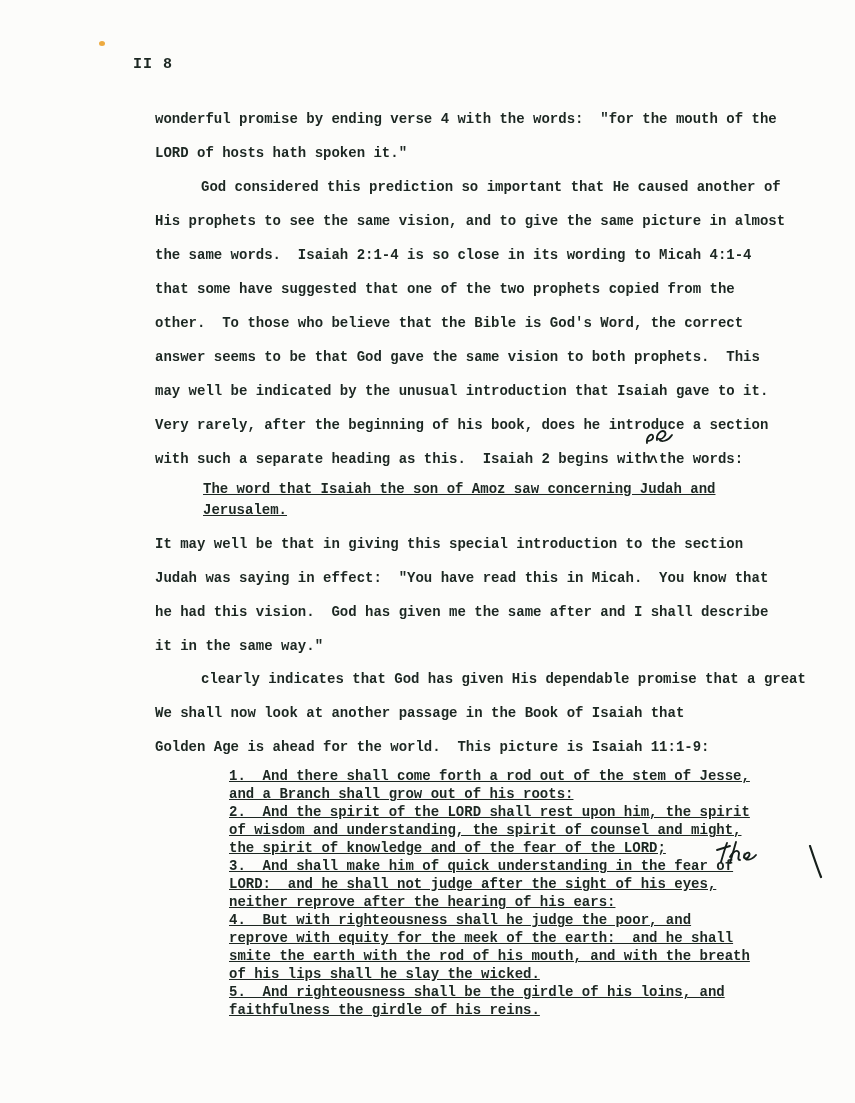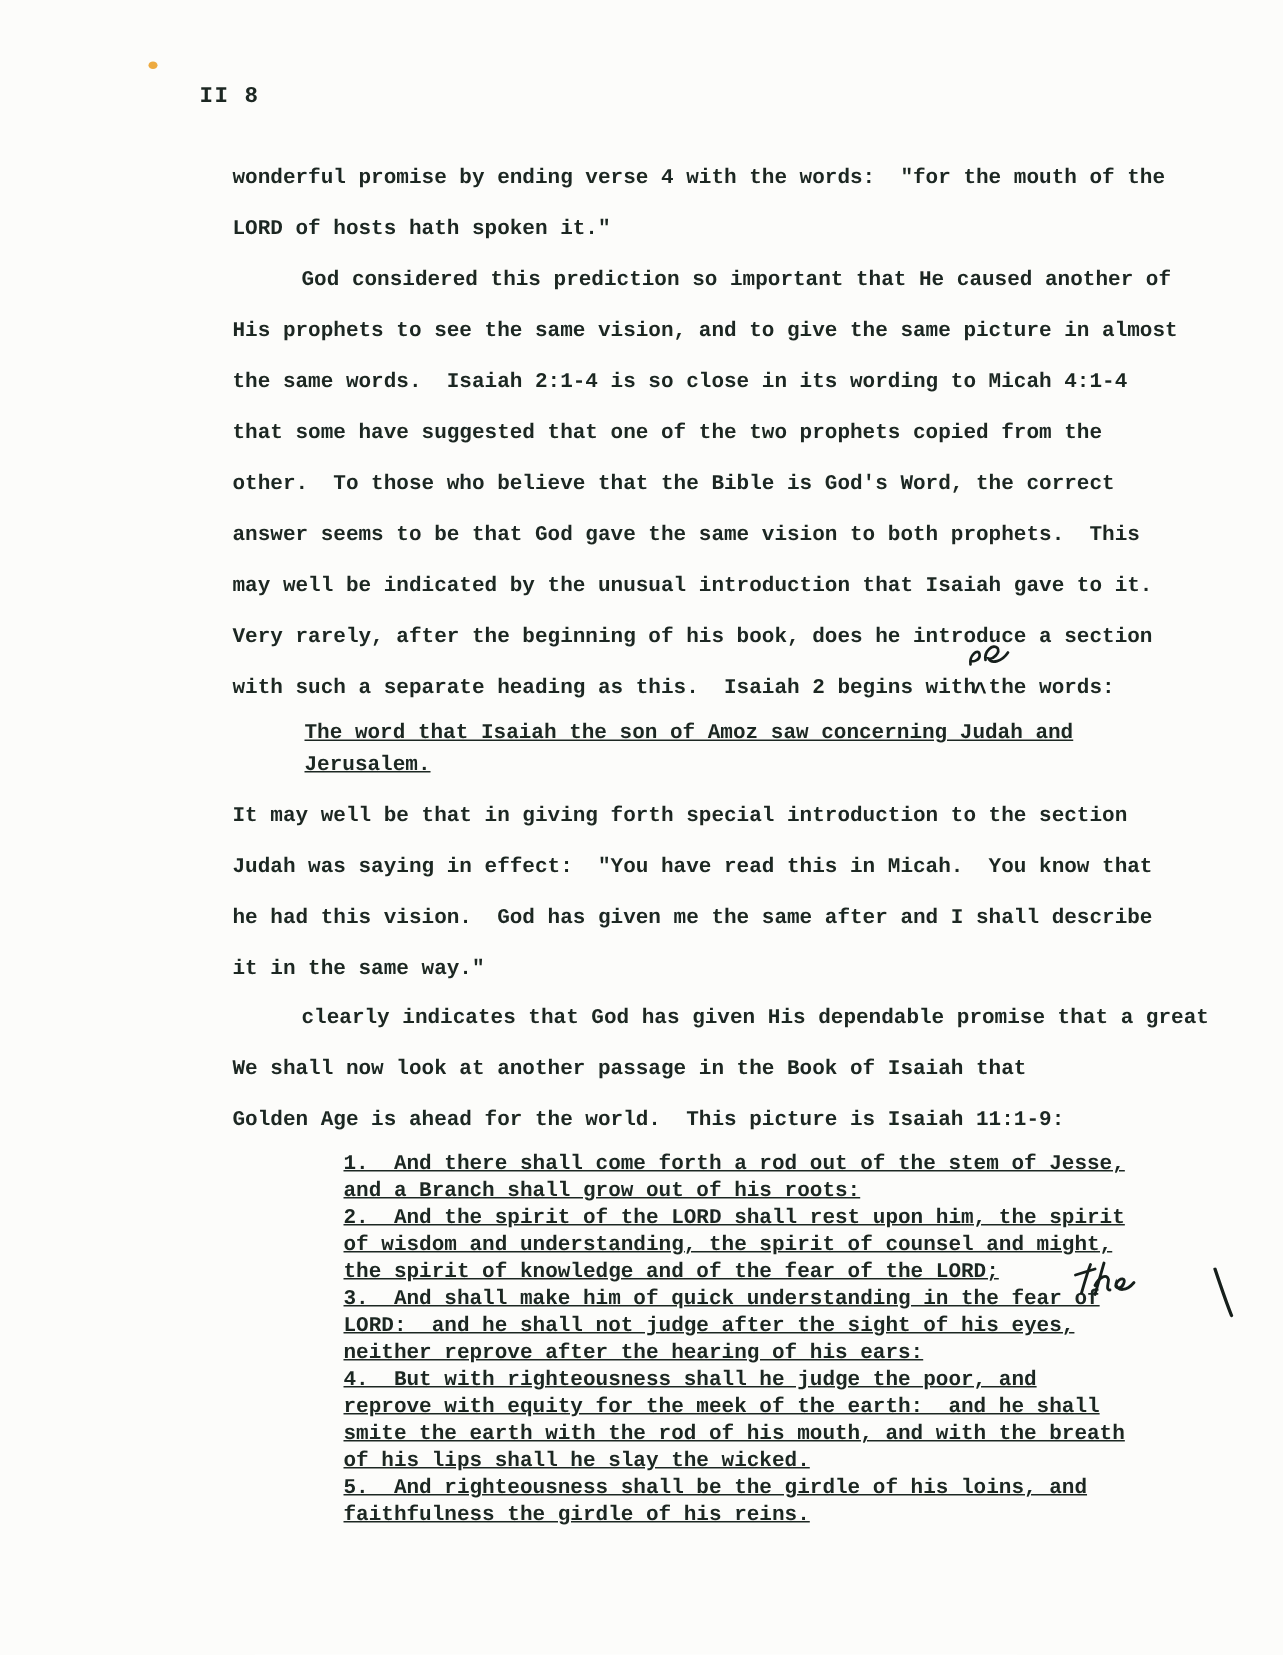--- a/index.html
+++ b/index.html
@@ -61,21 +61,21 @@
   <span class="highlight-dot"></span>
 
   <div class="page-number">II 8</div>
 
   <div class="para" style="top:102px;"><div class="line">wonderful promise by ending verse 4 with the words:  "for the mouth of the</div><div class="line">LORD of hosts hath spoken it."</div></div>
 
   <div class="para indent" style="top:170px;"><div class="line">God considered this prediction so important that He caused another of</div><div class="line">His prophets to see the same vision, and to give the same picture in almost</div><div class="line">the same words.  Isaiah 2:1-4 is so close in its wording to Micah 4:1-4</div><div class="line">that some have suggested that one of the two prophets copied from the</div><div class="line">other.  To those who believe that the Bible is God's Word, the correct</div><div class="line">answer seems to be that God gave the same vision to both prophets.  This</div><div class="line">may well be indicated by the unusual introduction that Isaiah gave to it.</div><div class="line">Very rarely, after the beginning of his book, does he introduce a section</div><div class="line">with such a separate heading as this.  Isaiah 2 begins with the words:</div></div>
 
   <div class="quote" style="top:479px;"><div class="line">The word that Isaiah the son of Amoz saw concerning Judah and</div><div class="line">Jerusalem.</div></div>
 
-  <div class="para" style="top:527px;"><div class="line">It may well be that in giving forth special introduction to the section</div><div class="line">Judah was saying in effect:  "You have read this in Micah.  You know that</div><div class="line">he had this vision.  God has given me the same after and I shall describe</div><div class="line">it in the same way."</div></div>
+  <div class="para" style="top:527px;"><div class="line">It may well be that in giving this special introduction to the section</div><div class="line">Judah was saying in effect:  "You have read this in Micah.  You know that</div><div class="line">he had this vision.  God has given me the same after and I shall describe</div><div class="line">it in the same way."</div></div>
 
   <div class="para indent" style="top:662px;"><div class="line">clearly indicates that God has given His dependable promise that a great</div><div class="line">We shall now look at another passage in the Book of Isaiah that</div><div class="line">Golden Age is ahead for the world.  This picture is Isaiah 11:1-9:</div></div>
 
   <div class="quote quote2" style="top:767px;"><div class="line">1.  And there shall come forth a rod out of the stem of Jesse,</div><div class="line">and a Branch shall grow out of his roots:</div><div class="line">2.  And the spirit of the LORD shall rest upon him, the spirit</div><div class="line">of wisdom and understanding, the spirit of counsel and might,</div><div class="line">the spirit of knowledge and of the fear of the LORD;</div><div class="line">3.  And shall make him of quick understanding in the fear of</div><div class="line">LORD:  and he shall not judge after the sight of his eyes,</div><div class="line">neither reprove after the hearing of his ears:</div><div class="line">4.  But with righteousness shall he judge the poor, and</div><div class="line">reprove with equity for the meek of the earth:  and he shall</div><div class="line">smite the earth with the rod of his mouth, and with the breath</div><div class="line">of his lips shall he slay the wicked.</div><div class="line">5.  And righteousness shall be the girdle of his loins, and</div><div class="line">faithfulness the girdle of his reins.</div></div>
 
   <div class="ann" style="left:644px; top:428px;" title="se">
     <svg width="32" height="22" viewBox="0 0 32 22">
       <path d="M3,15 C2,9 8,4 9,8 C10,12 4,14 3,12" fill="none" stroke="#161f1b" stroke-width="1.8" stroke-linecap="round"></path>
       <path d="M13,12 C12,6 18,1 21,4 C23,7 18,12 15,11 C17,15 24,13 28,7" fill="none" stroke="#161f1b" stroke-width="1.8" stroke-linecap="round"></path>
     </svg>

